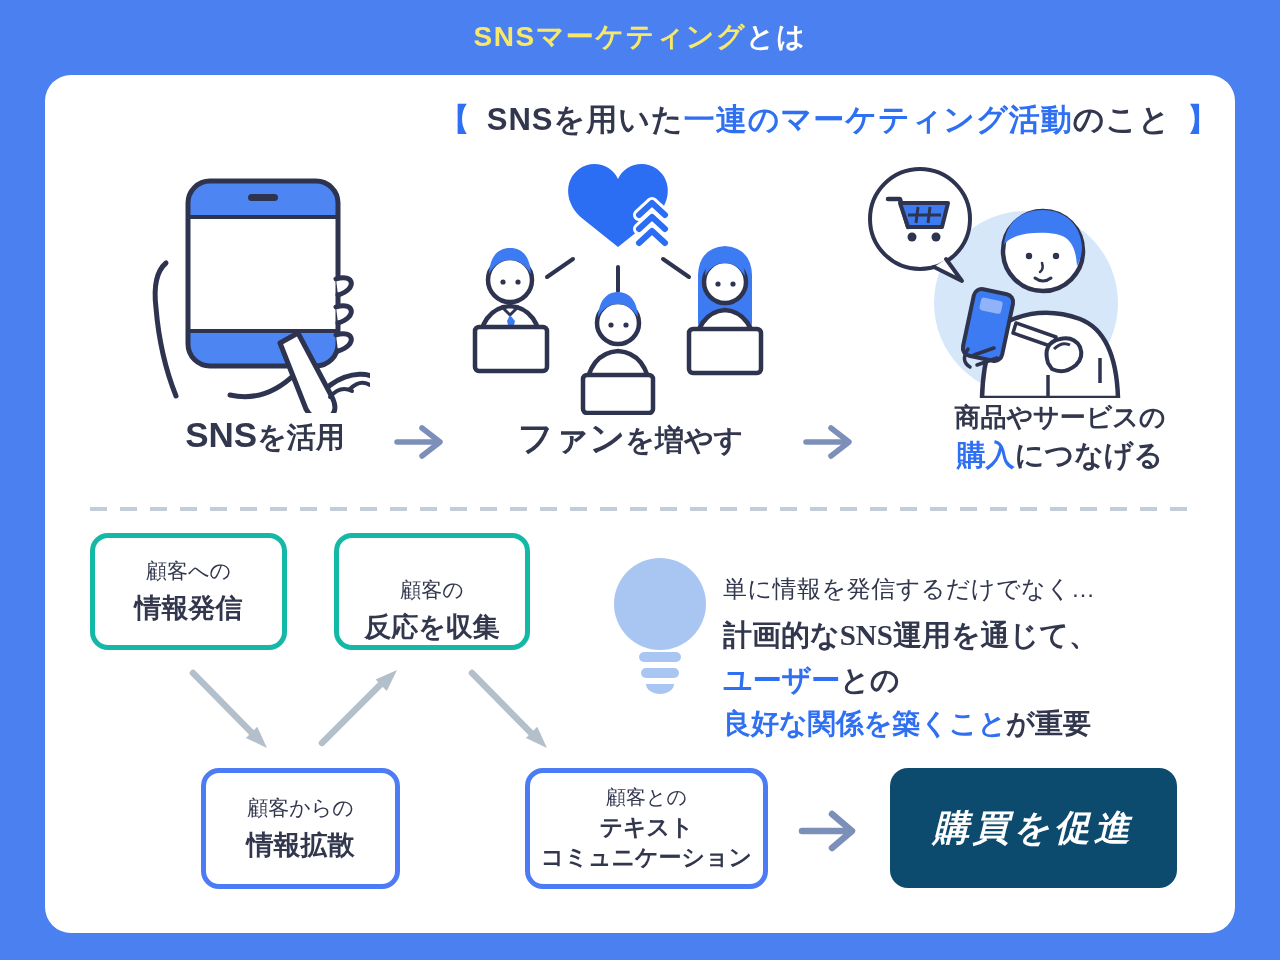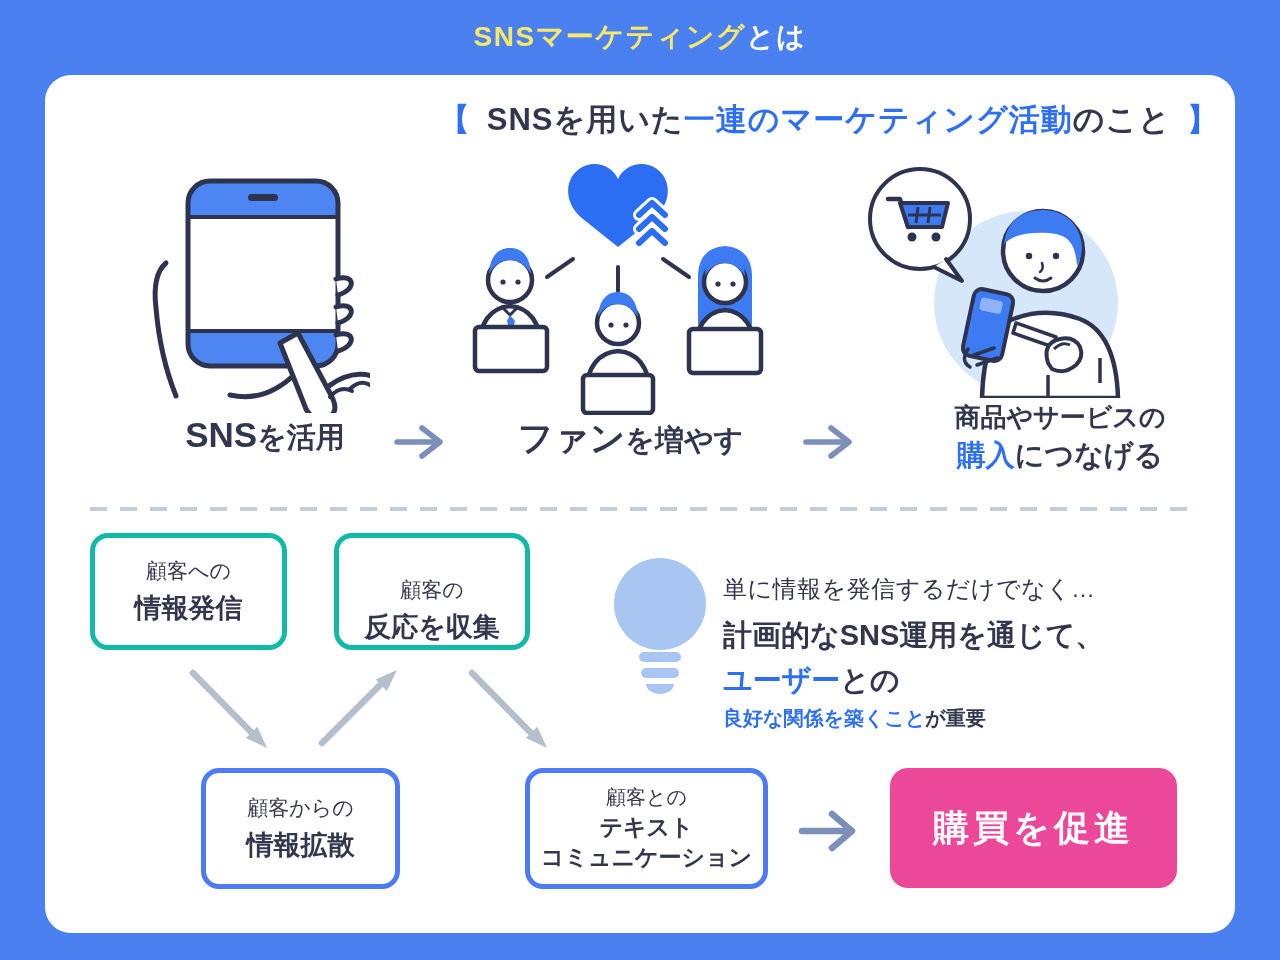--- a/index.html
+++ b/index.html
@@ -71,34 +71,34 @@
   #box-spread    { left:156px; top:693px; width:199px; height:121px; }
   #box-text-comm { left:480px; top:693px; width:243px; height:121px; }
   #box-text-comm .l1 { font-size:20px; margin-bottom:2px; }
   #box-text-comm .l2 { font-size:23px; font-weight:800; line-height:1.3; }
   #box-text-comm .l3 { font-size:23px; font-weight:800; line-height:1.3; }
 
   
   .bulb { position:absolute; left:563px; top:477px; width:104px; height:150px; }
   .insight { position:absolute; left:678px; top:498px; width:495px; color:#32374E; }
   .insight .l1 { font-size:24px; font-weight:500; letter-spacing:0.5px; margin-bottom:11px; }
-  .insight .l2 { font-size:29px; font-weight:800; margin-bottom:5px; }
+  .insight .l2 { font-size:29px; font-weight:800; margin-bottom:5px;font-family:Liberation Serif, serif; }
   .insight .l3 { font-size:29px; font-weight:800; margin-bottom:4px;font-family:Liberation Mono, monospace; }
-  .insight .l4 { font-size:20px; font-weight:800; }
+  .insight .l4 { font-size:28px; font-weight:800; }
   .insight .hl { color:#2F6FF2; }
 
   .diag-arrows { position:absolute; left:105px; top:575px; width:450px; height:130px; }
   .arrow-cta   { position:absolute; left:753px; top:733px; width:66px; height:46px; }
 
   
   .cta {
     position:absolute; left:845px; top:693px; width:287px; height:120px;
-    background:#ec4899; border-radius:18px; color:#FFFFFF;
+    background:#0c4a6e; border-radius:18px; color:#FFFFFF;
     display:flex; align-items:center; justify-content:center;
-    font-size:36px; font-weight:800; letter-spacing:4px; white-space:nowrap;
+    font-size:36px; font-weight:800; letter-spacing:4px; white-space:nowrap;font-style:italic;
   }
 </style>
 </head>
 <body>
 
 <div class="canvas">
 
   <div class="title">
     <span class="hl">SNSマーケティング</span><span class="rest">とは</span>
   </div>

